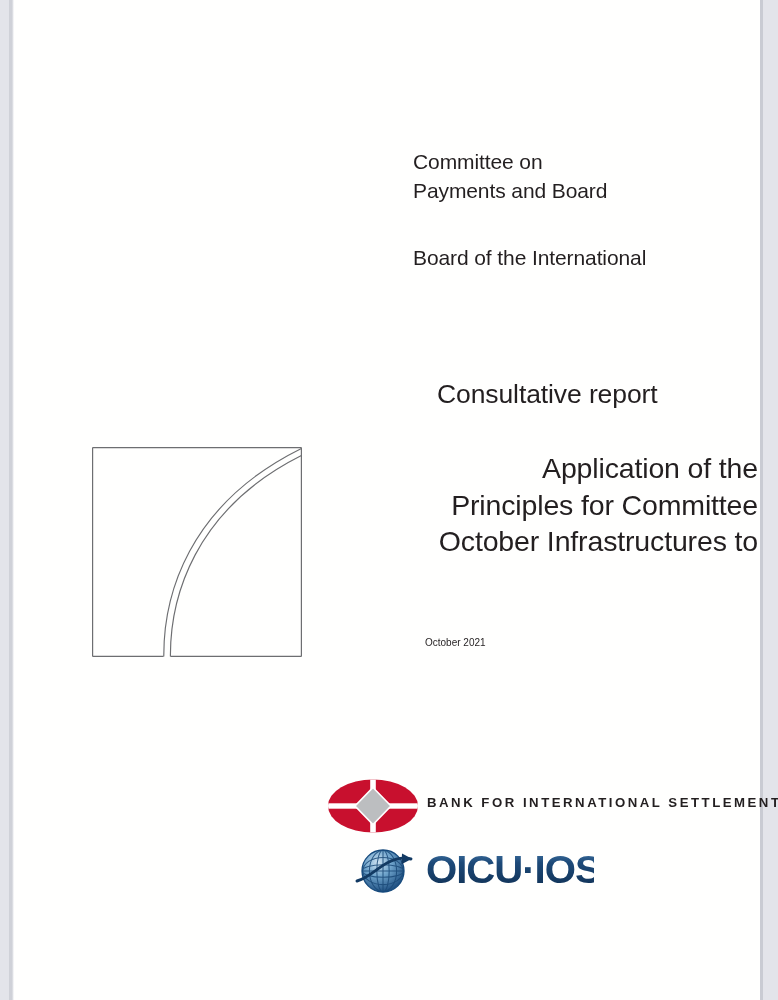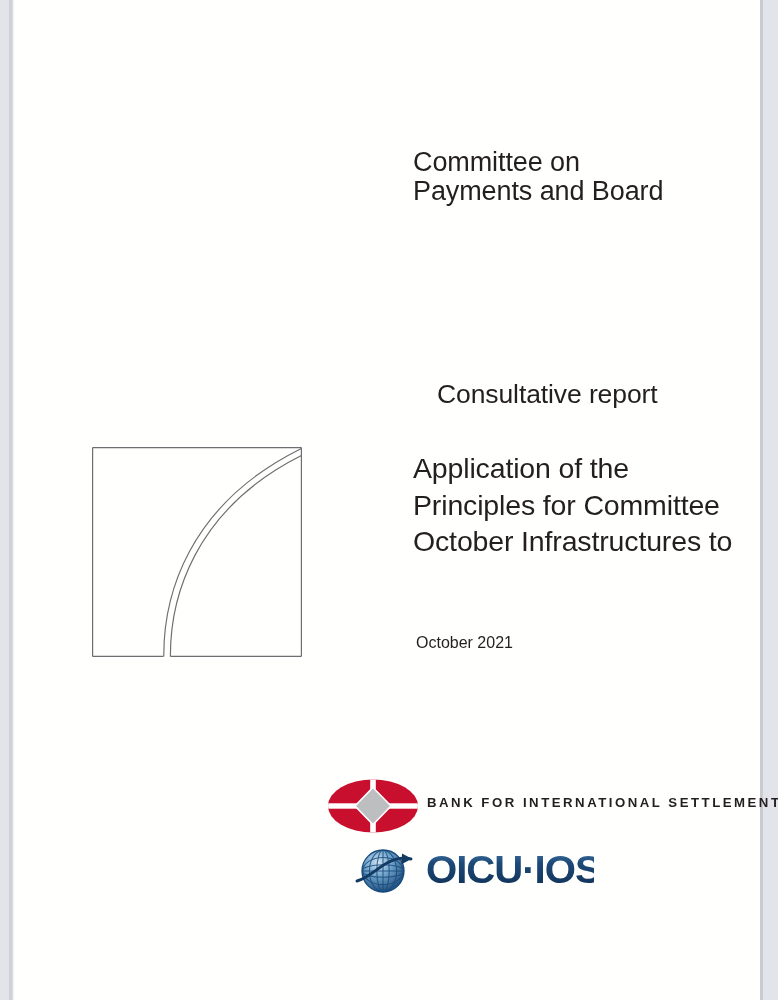--- a/index.html
+++ b/index.html
@@ -57,21 +57,21 @@
     width: 347px;
   }
 
   .block-org {
     position: absolute;
     left: 0;
     top: 148px;
     width: 340px;
   }
   .block-org .line {
-    font-size: 27px;
+    font-size: 21px;
     line-height: 28.5px;
     color: #231f20;
     font-weight: 400;
     letter-spacing: -0.1px;
     white-space: nowrap;
   }
   .org-gap { height: 39px; }
 
   .block-reporttype {
     position: absolute;
@@ -87,35 +87,36 @@
     letter-spacing: -0.1px;
     white-space: nowrap;
     margin-left: 24px;
   }
 
   .block-title {
     position: absolute;
     left: 0;
     top: 450px;
     width: 345px;
+    text-align: right;
   }
   .block-title .line {
     font-size: 28.5px;
     line-height: 36.6px;
     color: #231f20;
     font-weight: 400;
     letter-spacing: -0.15px;
     white-space: nowrap;
   }
 
   .block-date {
     position: absolute;
-    left: 3px;
+    left: 12px;
     top: 636px;
-    font-size: 16px;
+    font-size: 10px;
     line-height: 14px;
     color: #231f20;
     font-weight: 400;
   }
 
   
   #bis-logo-row {
     position: absolute;
     left: 313px;
     top: 779px;
@@ -185,20 +186,21 @@
         <path d="M 78.4 209.4 C 78.2 152 101 63 209.4 8.6" fill="none" stroke="#6d6e71" stroke-width="1.15"></path>
       </svg>
     </div>
 
     <div id="text-col">
 
       <div class="block-org">
         <div class="line">Committee on</div>
         <div class="line">Payments and Board</div>
         <div class="org-gap"></div>
+        <div class="line">Board of the International</div>
       </div>
 
       <div class="block-reporttype">
         <div class="line">Consultative report</div>
       </div>
 
       <div class="block-title">
         <div class="line">Application of the</div>
         <div class="line">Principles for Committee</div>
         <div class="line">October Infrastructures to</div>

